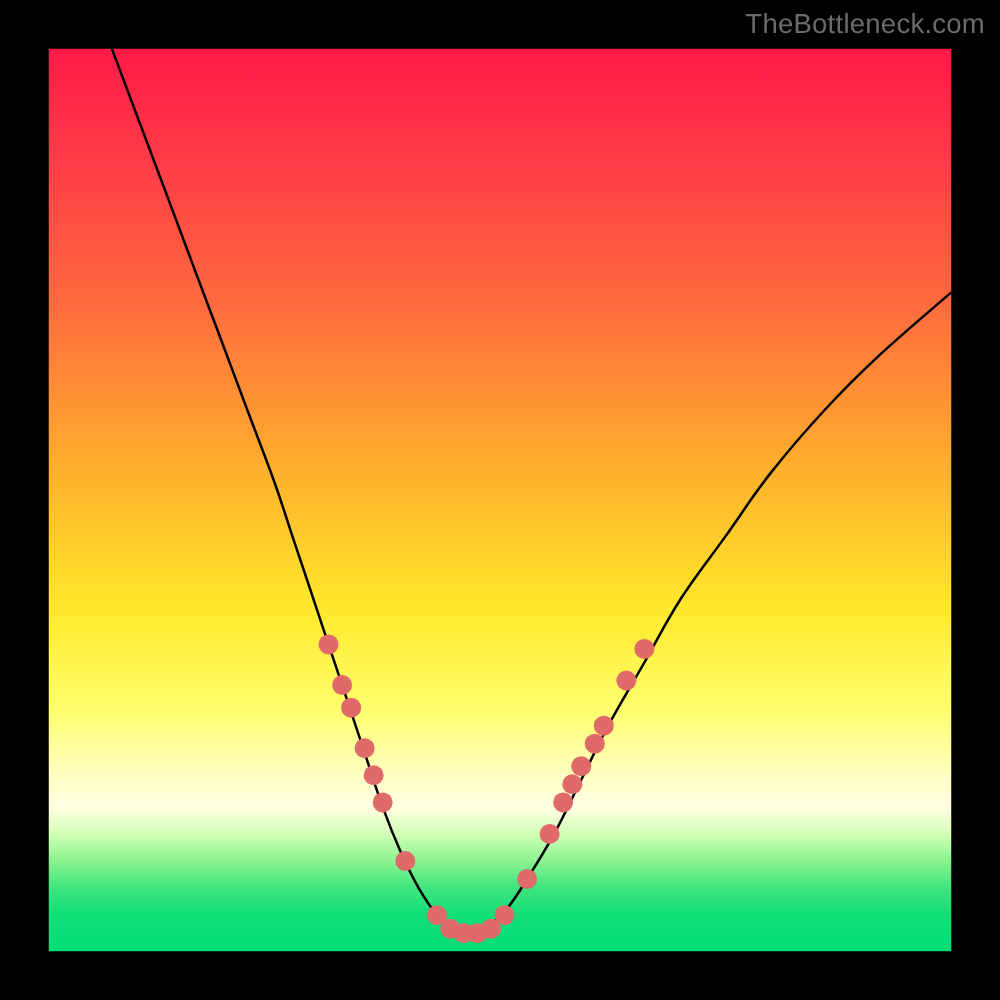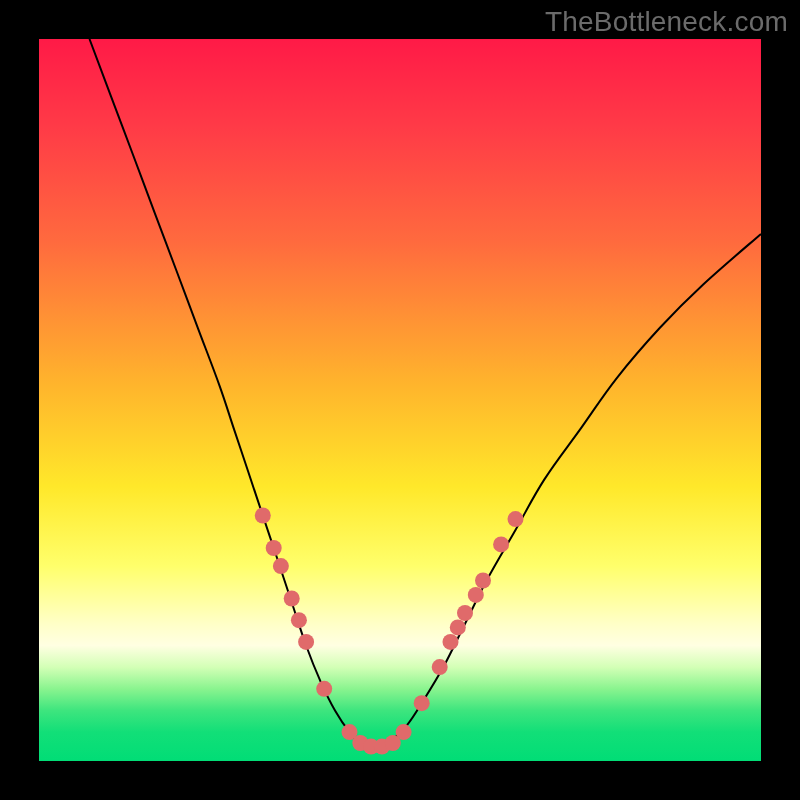--- a/index.html
+++ b/index.html
@@ -39,21 +39,21 @@
       #8af48f 90%,
       #3ee57e 93%,
       #12df78 96%,
       #01dd76 100%
     );
   }
   .watermark {
     position: absolute;
     top: 6px;
     right: 12px;
-    font-size: 28px;
+    font-size: 22px;
     font-weight: 500;
     color: #6b6b6b;
     letter-spacing: 0.2px;
     user-select: none;
   }
   svg.curve {
     position: absolute;
     left: 0;
     top: 0;
     width: 722px;

